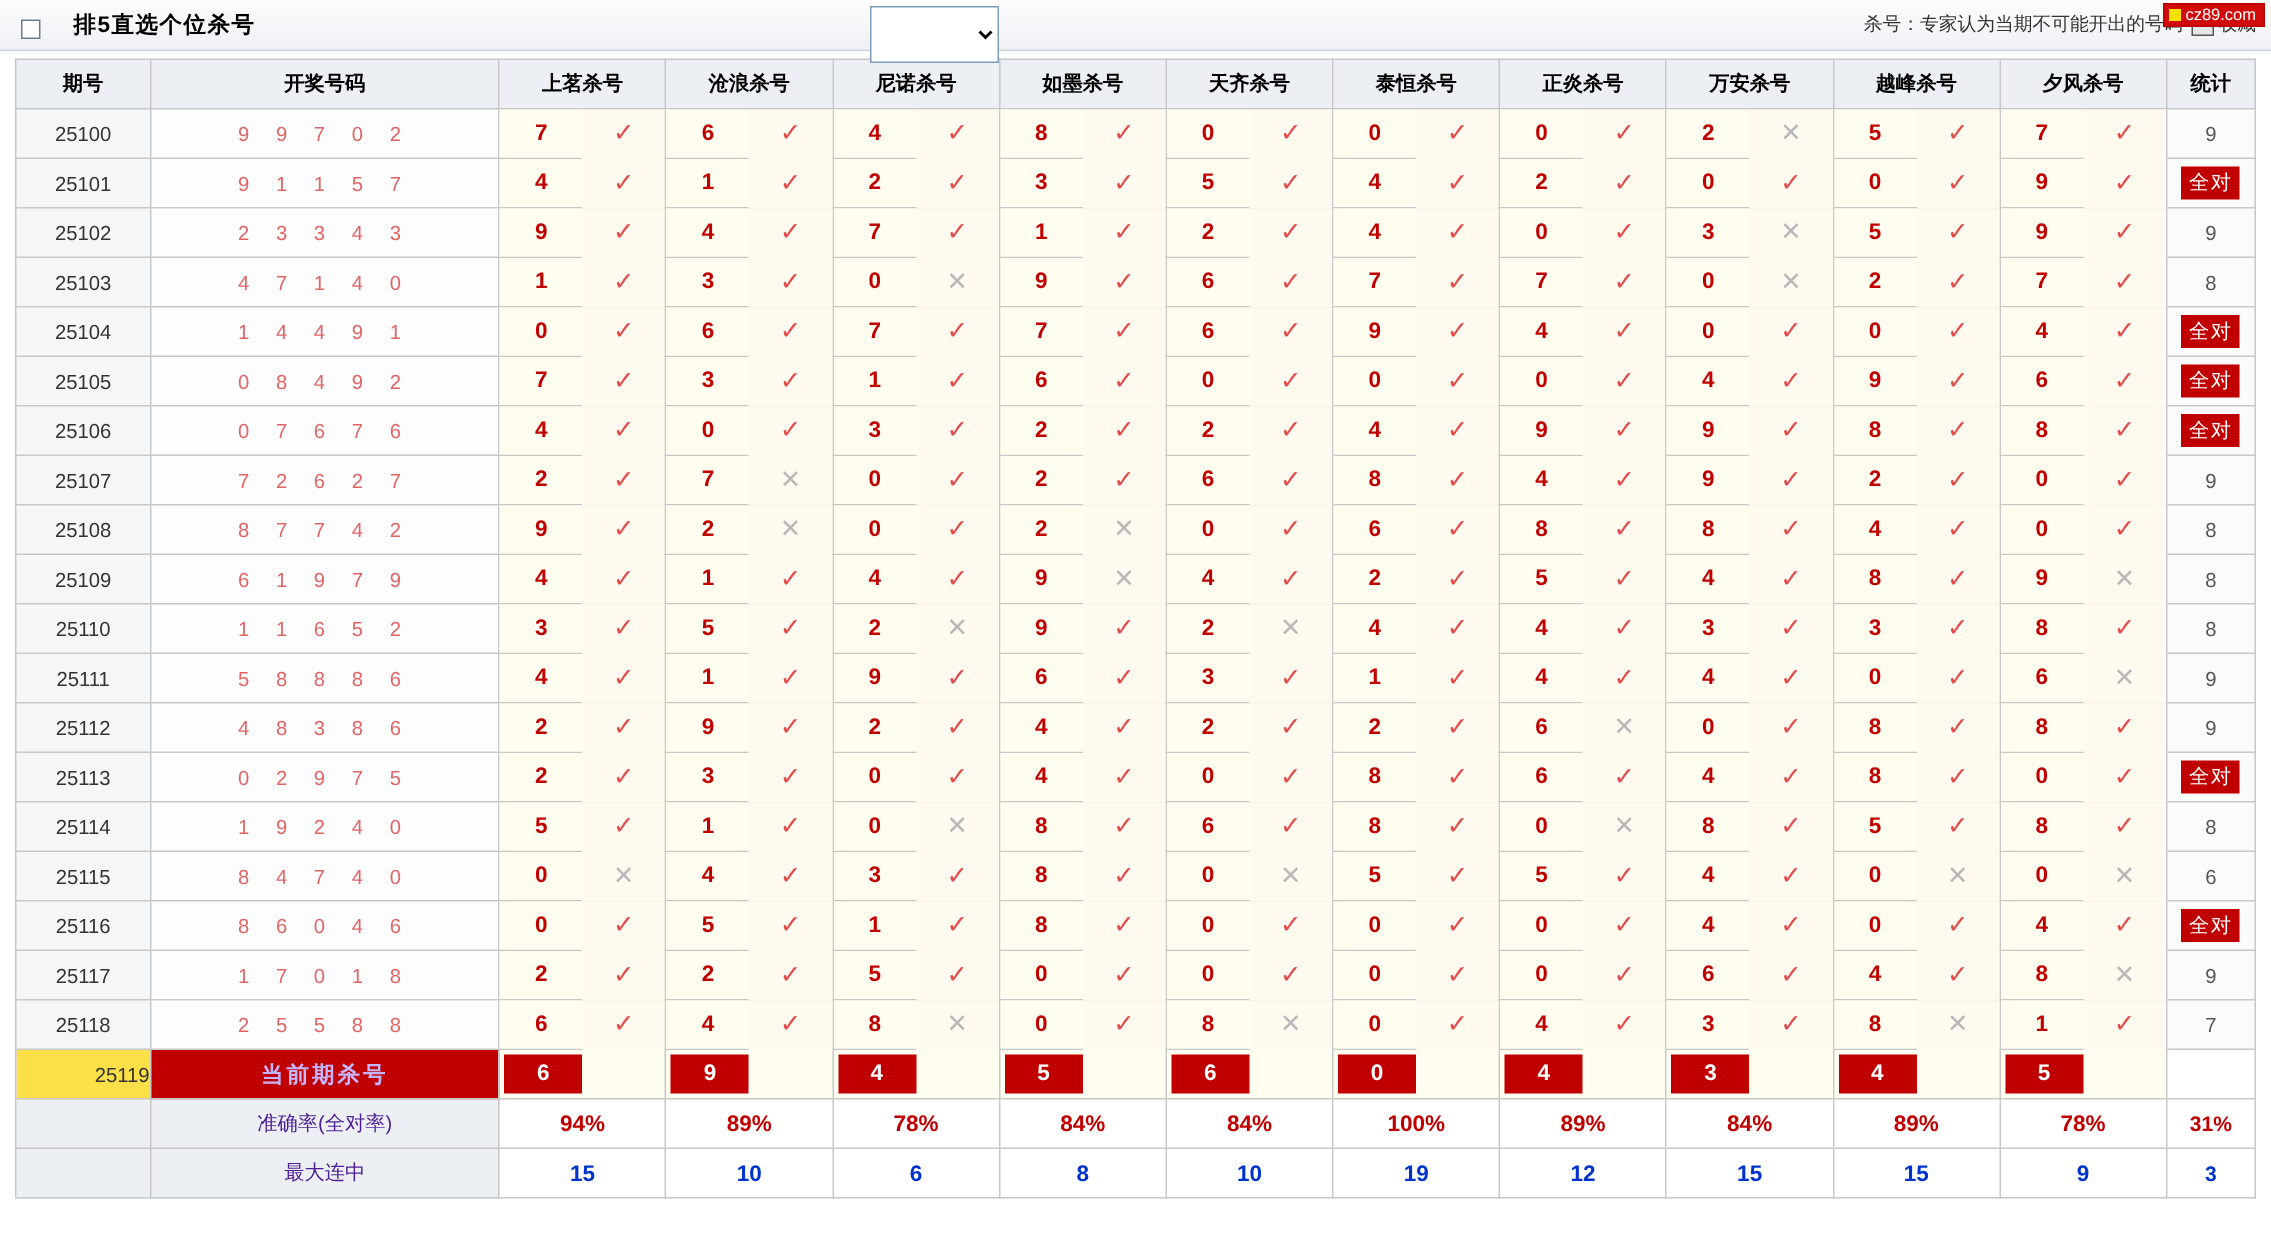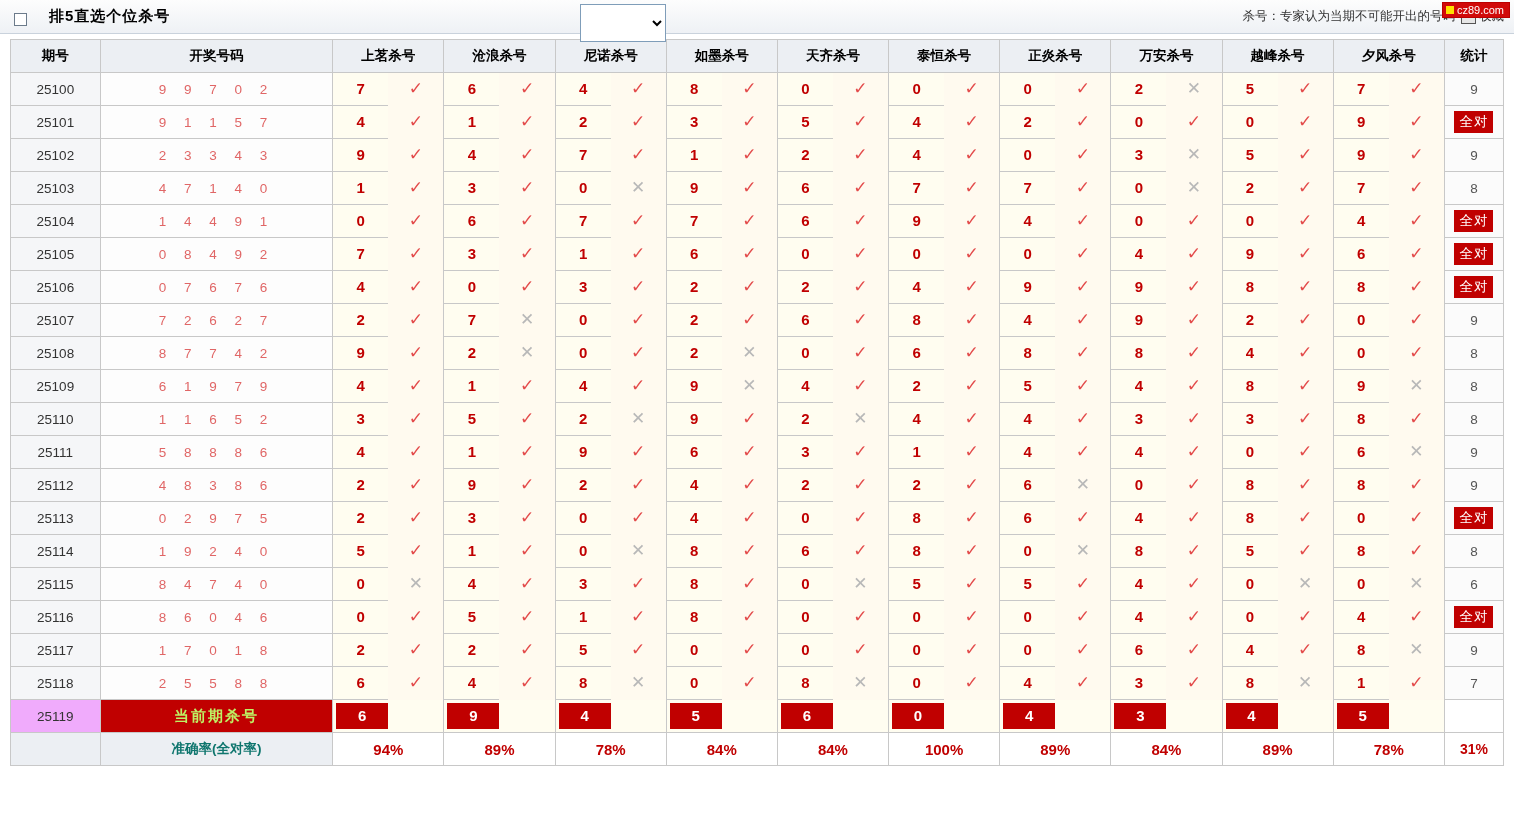--- a/index.html
+++ b/index.html
@@ -124,41 +124,41 @@
     background:#c00000;
     color:#fff;
     font-weight:normal;
     font-size:13.5px;
     padding:2px 5px;
     letter-spacing:1px;
   }
 
   
   tr.current td.cur-label{
-    background:#c00000;color:#bef264;font-weight:bold;font-size:15px;letter-spacing:2px;
-  }
-  tr.current td.qi{background:#f0abfc;}
+    background:#c00000;color:#c4b5fd;font-weight:bold;font-size:15px;letter-spacing:2px;
+  }
+  tr.current td.qi{background:#fde047;text-align:right;}
   tr.current td.curnum{background:#fffdf0;padding:0;}
   tr.current td.curnum .chip{
     display:block;
     width:52px;
     margin:0 0 0 3px;
     background:#c00000;
     color:#fff;
     font-weight:bold;
     font-size:15px;
     line-height:26px;
     text-align:center;
   }
   tr.current td.curnum .chipwrap{display:flex;align-items:center;height:32px;}
   tr.current td.blank{background:#fff;}
 
   
   tr.foot td.flabel{
-    background:#eceff3;font-weight:bold;font-size:13.5px;color:#0f766e;
+    background:#eceff3;font-weight:normal;font-size:13.5px;color:#4c1d95;
   }
   tr.foot td.fval{
     background:#fff;color:#c00000;font-weight:bold;font-size:15px;
   }
   tr.foot.blue td.fval{color:#0033cc;}
   tr.foot td.fstat{background:#fff;color:#c00000;font-weight:bold;font-size:14px;}
   tr.foot.blue td.fstat{color:#0033cc;}
   tr.foot td.fempty{background:#eceff3;}
 </style>
 </head>
@@ -1522,16 +1522,31 @@
           <td class="fval">78%</td>
           <td class="fval">84%</td>
           <td class="fval">84%</td>
           <td class="fval">100%</td>
           <td class="fval">89%</td>
           <td class="fval">84%</td>
           <td class="fval">89%</td>
           <td class="fval">78%</td>
           <td class="fstat">31%</td>
         </tr>
+        <tr class="foot blue">
+          <td class="fempty"></td>
+          <td class="flabel">最大连中</td>
+          <td class="fval">15</td>
+          <td class="fval">10</td>
+          <td class="fval">6</td>
+          <td class="fval">8</td>
+          <td class="fval">10</td>
+          <td class="fval">19</td>
+          <td class="fval">12</td>
+          <td class="fval">15</td>
+          <td class="fval">15</td>
+          <td class="fval">9</td>
+          <td class="fstat">3</td>
+        </tr>
       </tbody>
   </table>
 
 </div>
 
 </body></html>

